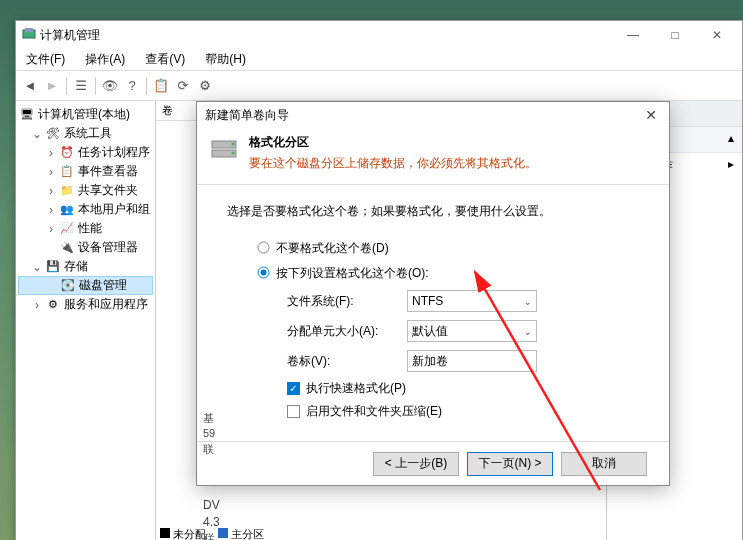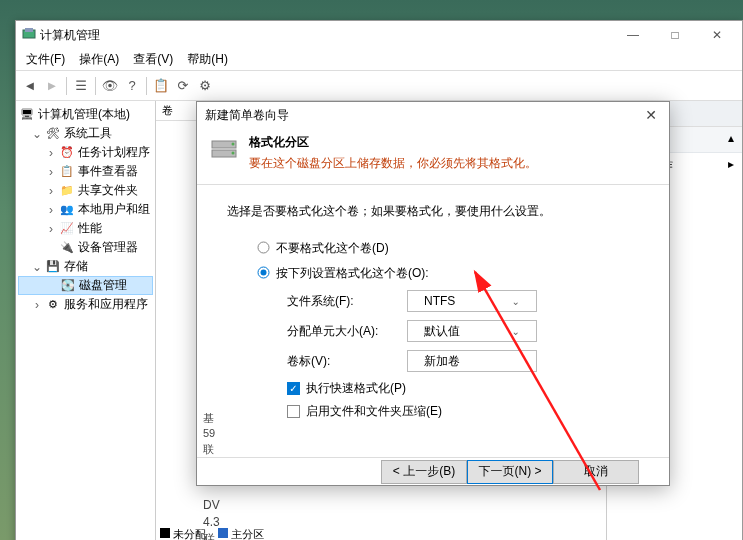--- a/index.html
+++ b/index.html
@@ -2,21 +2,21 @@
 <html><head>
 <meta charset="utf-8">
 <style>
   * { box-sizing: border-box; font-family: "Microsoft YaHei", "Segoe UI", sans-serif; }
   body { margin: 0; width: 743px; height: 540px; background: linear-gradient(180deg,#3a6b5a 0%,#5a8a6a 40%,#7a9a6a 100%); overflow: hidden; position: relative; }
   .window { position: absolute; left: 15px; top: 20px; width: 728px; height: 525px; background: #fff; border: 1px solid #999; box-shadow: 0 2px 8px rgba(0,0,0,0.3); display: flex; flex-direction: column; }
   .titlebar { height: 28px; display: flex; align-items: center; justify-content: space-between; padding: 0 4px 0 6px; font-size: 12px; }
   .titlebar-left { display: flex; align-items: center; gap: 4px; }
   .win-controls { display: flex; }
   .win-btn { width: 42px; height: 24px; display: flex; align-items: center; justify-content: center; font-size: 12px; color: #555; }
-  .menubar { height: 22px; display: flex; align-items: center; gap: 2px; padding: 0 4px; font-size: 12px; border-bottom: 1px solid #ddd; }
+  .menubar { height: 22px; display: flex; align-items: center; gap: 8px; padding: 0 4px; font-size: 12px; border-bottom: 1px solid #ddd; }
   .menuitem { padding: 2px 6px; }
   .toolbar { height: 30px; display: flex; align-items: center; gap: 2px; padding: 2px 4px; border-bottom: 1px solid #ddd; }
   .tbtn { width: 20px; height: 20px; display:flex; align-items:center; justify-content:center; font-size:13px; color:#555; }
   .tdiv { width:1px; height:18px; background:#ccc; margin:0 2px; }
   .body-area { flex:1; display:flex; min-height:0; }
   .tree { width: 140px; border-right: 1px solid #ccc; font-size: 12px; padding: 4px 2px; overflow:hidden; }
   .tnode { display:flex; align-items:center; gap:4px; padding:1px 2px; white-space:nowrap; }
   .tnode .exp { width:10px; text-align:center; color:#666; }
   .tnode .ico { width:14px; height:14px; display:inline-flex; align-items:center; justify-content:center; font-size:11px; }
   .tnode.selected { background:#cce8ff; border:1px solid #99d1ff; padding:0 1px; }
@@ -35,26 +35,26 @@
   .dialog { position:absolute; left:180px; top:80px; width:474px; height:385px; background:#fff; border:1px solid #888; box-shadow:0 4px 20px rgba(0,0,0,0.3); display:flex; flex-direction:column; font-size:12px; }
   .dlg-title { height:26px; display:flex; align-items:center; justify-content:space-between; padding:0 8px;gap:7px; }
   .dlg-close { font-size:14px; color:#444; padding:0 4px; }
   .dlg-header { display:flex; gap:10px; padding:6px 12px 12px 12px; border-bottom:1px solid #ddd; }
   .hdd-icon { width:30px; height:30px; flex-shrink:0; display:flex; align-items:center; justify-content:center; }
   .dlg-body { flex:1; padding:18px 20px 10px 30px; }
   .opt-block { margin-left: 30px; margin-top: 20px; }
   .radio-row { display:flex; align-items:center; gap:6px; margin:8px 0; }
   .field-row { display:flex; align-items:center; margin:8px 0 8px 30px; }
   .field-row label { width:120px; }
-  .sel { width:130px; height:22px; border:1px solid #bbb; padding:2px 16px; font-size:12px; background:#fff; display:flex; align-items:center; justify-content:space-between; }
+  .sel { width:130px; height:22px; border:1px solid #bbb; padding:2px 4px; font-size:12px; background:#fff; display:flex; align-items:center; justify-content:space-between; }
   .chev { color:#666; font-size:10px; }
   .check-row { display:flex; align-items:center; gap:6px; margin:6px 0 6px 30px; }
   .chk { width:13px; height:13px; border:1px solid #888; display:inline-flex; align-items:center; justify-content:center; font-size:10px; }
   .chk.checked { background:#0078d4; border-color:#0078d4; color:#fff; }
-  .dlg-footer { height:28px; border-top:1px solid #ddd; display:flex; align-items:center; justify-content:flex-end; gap:0; padding:0 30px; }
+  .dlg-footer { height:44px; border-top:1px solid #ddd; display:flex; align-items:center; justify-content:flex-end; gap:8px; padding:0 22px; }
   .btn { min-width:86px; height:24px; border:1px solid #adadad; background:#e1e1e1; font-size:12px; display:flex; align-items:center; justify-content:center; }
   .btn.primary { border-color:#0078d4; }
   .peek-left { position:absolute; left:0; top:309px; width:180px; font-size:11px; color:#444; line-height:1.4; padding-left:6px; }
   .peek-left2 { position:absolute; left:0; top:395px; width:180px; font-size:12px; color:#444; line-height:1.4; padding-left:6px; }
   
   .arrow-svg { position:absolute; left:0; top:0; pointer-events:none; }
 </style>
 </head>
 <body>
 

